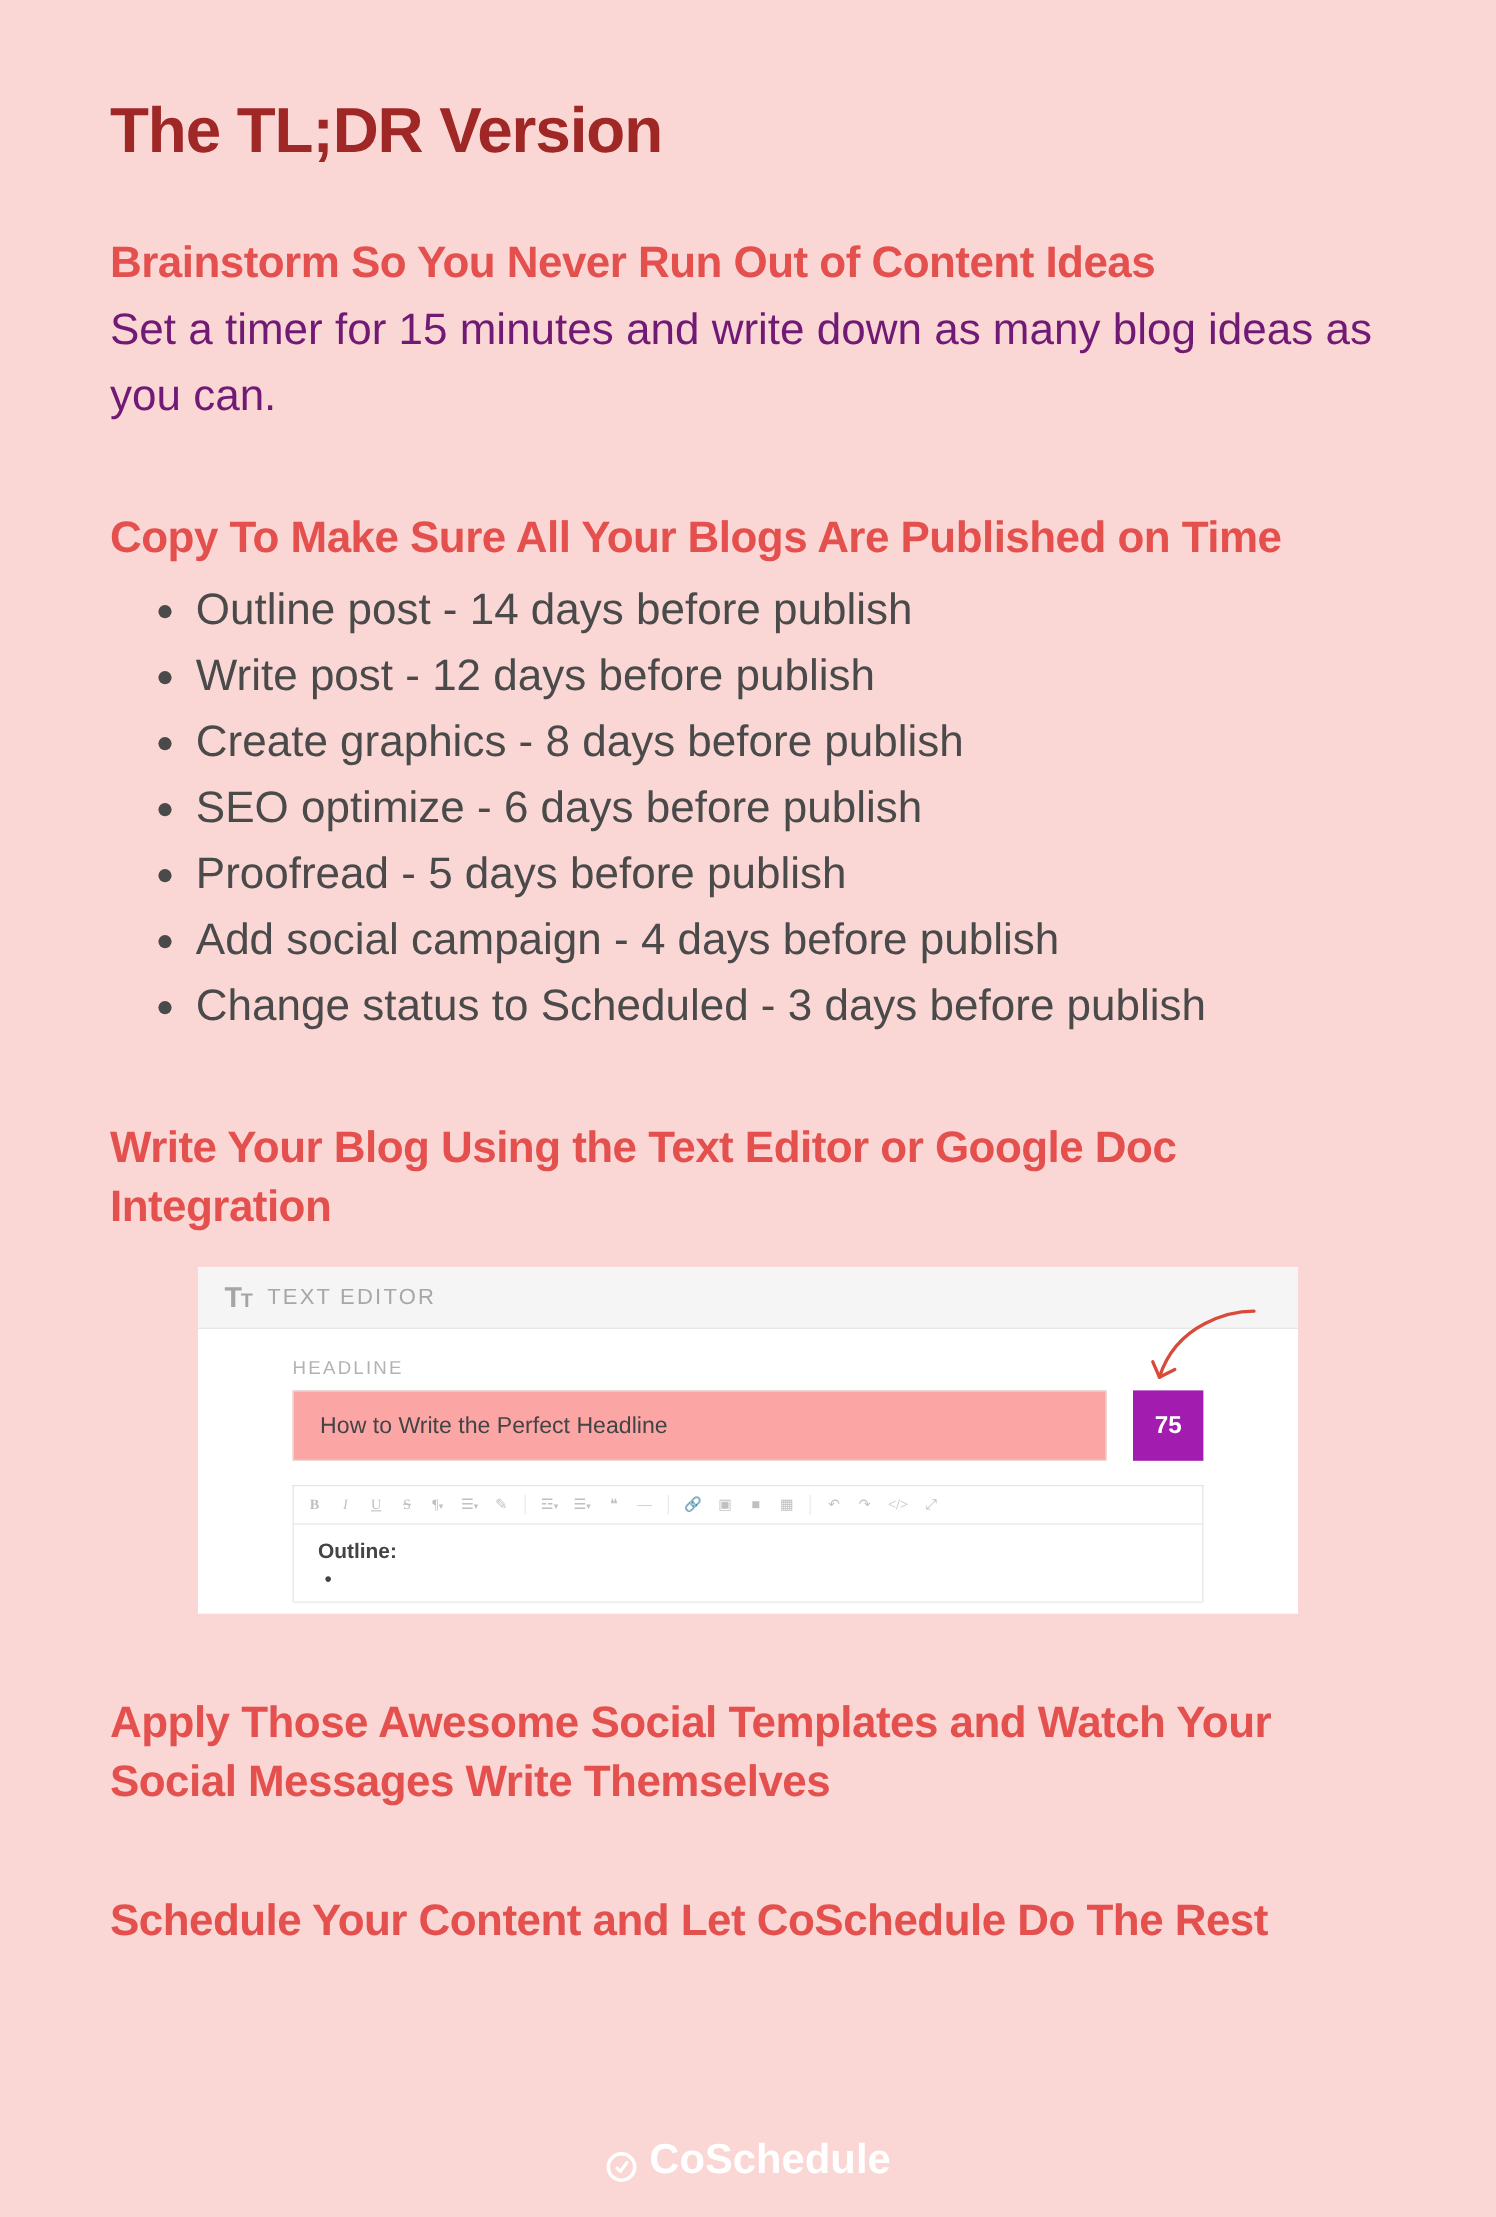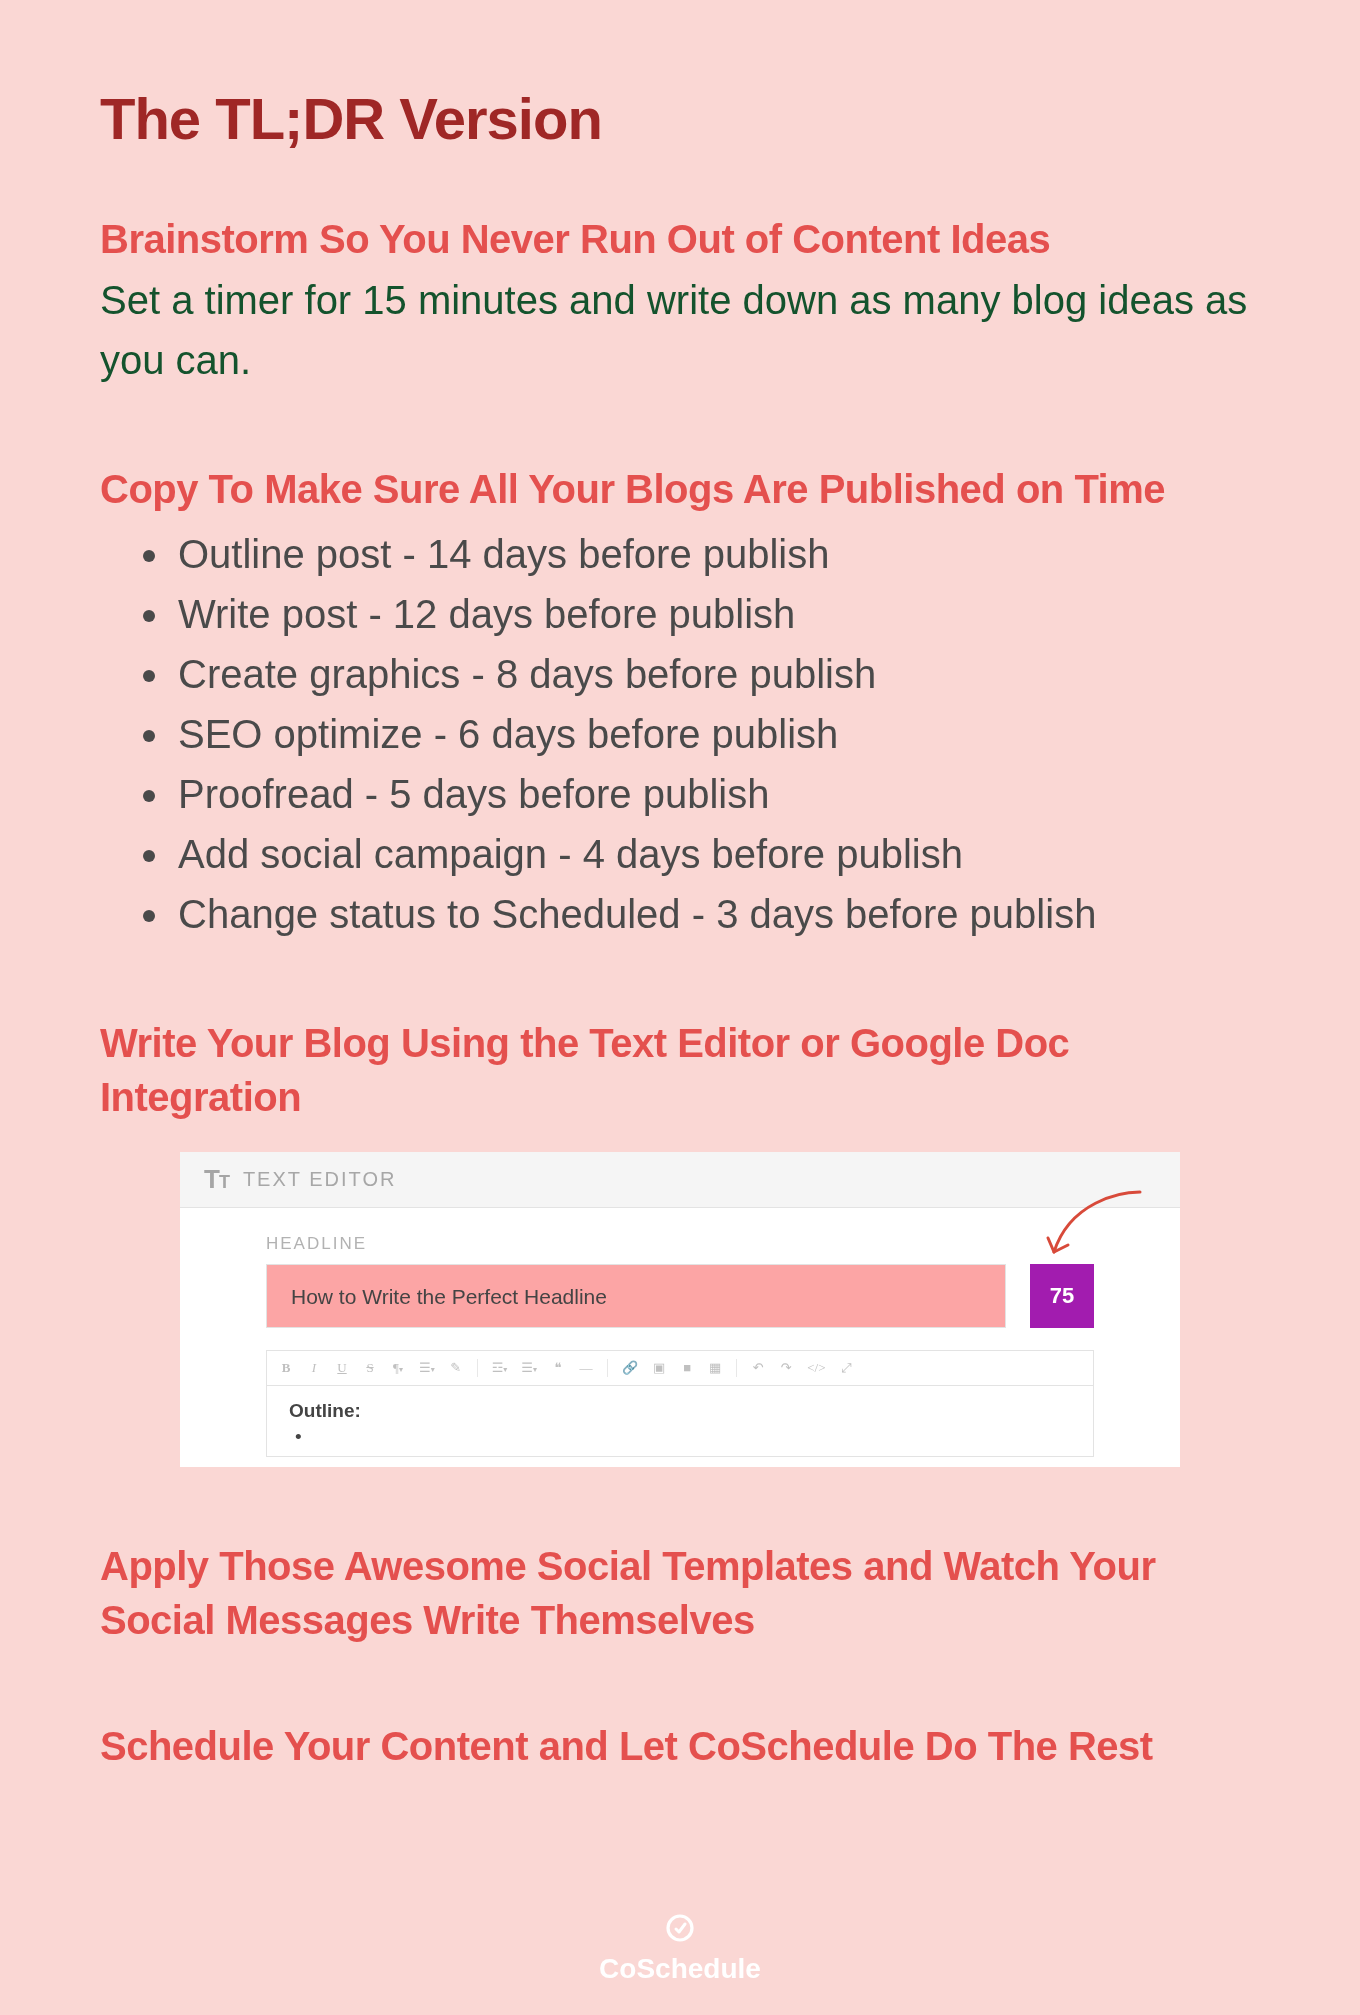--- a/index.html
+++ b/index.html
@@ -27,21 +27,21 @@
     font-weight: 700;
     color: #e4504e;
     margin: 0 0 4px 0;
     line-height: 1.35;
     letter-spacing: -0.5px;
   }
   h2.section-head.spaced-top { margin-top: 72px; }
   p.body-text {
     font-size: 40px;
     font-weight: 400;
-    color: #14532d;
+    color: #701a75;
     margin: 0;
     line-height: 1.5;
   }
   ul.task-list {
     margin: 8px 0 0 0;
     padding-left: 74px;
     list-style: disc;
   }
   ul.task-list li {
     font-size: 40px;
@@ -156,27 +156,26 @@
     color: #444;
     padding-left: 6px;
   }
   
   .footer-brand {
     position: absolute;
     left: 0;
     right: 0;
     bottom: 30px;
     display: flex;
-    align-items: center;
+    align-items: flex-end;
     justify-content: center;
     gap: 10px;
     color: #fff;
-    font-size: 28px;
+    font-size: 38px;
     font-weight: 600;
-    flex-direction: column;
   }
   .footer-brand svg { display: block; }
 </style>
 </head>
 <body>
 
 <div class="page">
 
   <h1 class="title">The TL;DR Version</h1>
 

